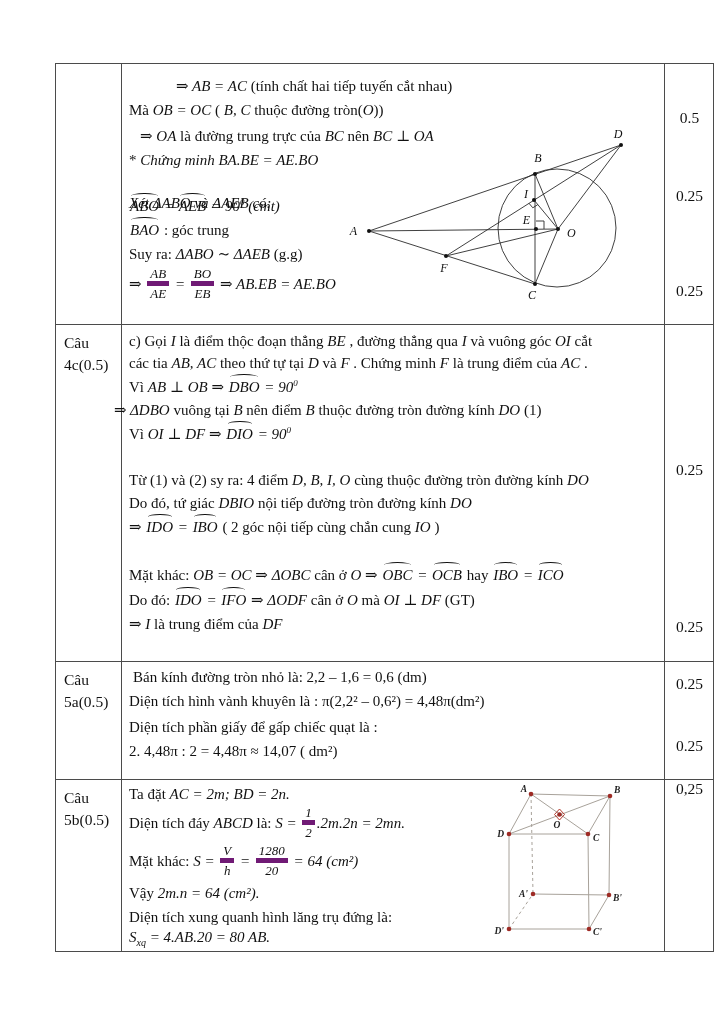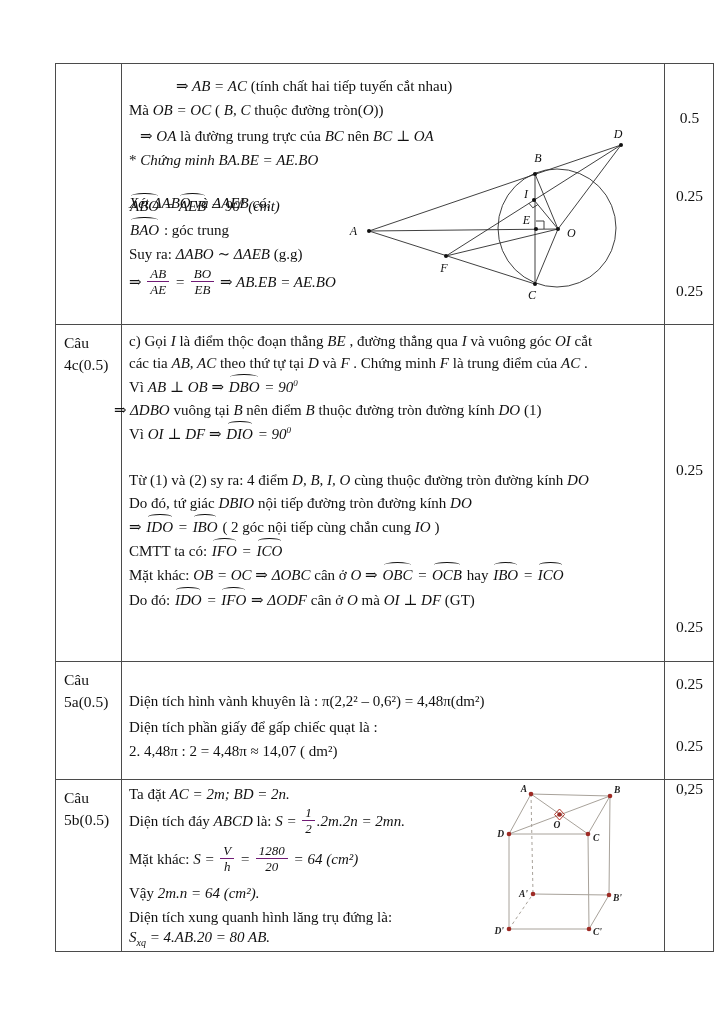--- a/index.html
+++ b/index.html
@@ -11,21 +11,21 @@
   .hline{position:absolute;left:0;right:0;height:0;border-top:1px solid #4b4b4b;}
   .tline{position:absolute;white-space:nowrap;font-size:15px;line-height:20px;}
   .math{font-style:italic;}
   .hat{font-style:italic;position:relative;padding:0 1px;display:inline-block;text-align:right;}
   .hat::before{content:"";position:absolute;left:8%;right:8%;top:-3px;height:5px;
         border-top:1.2px solid #111;border-radius:50% 50% 0 0;}
   .sup{font-style:italic;font-size:9px;vertical-align:super;line-height:0;}
   .sub{font-style:italic;font-size:10px;vertical-align:sub;line-height:0;}
   .frac{display:inline-block;vertical-align:middle;text-align:center;
         font-size:13px;line-height:15px;font-style:italic;margin:0 2px;position:relative;top:-2px;}
-  .frac .num{display:block;border-bottom:1px solid #701a75;padding:0 3px;}
+  .frac .num{display:block;border-bottom:5px solid #701a75;padding:0 3px;}
   .frac .den{display:block;padding:0 3px;}
   .qlabel{position:absolute;left:8px;font-size:15.5px;line-height:22px;white-space:pre-line;}
   .score{position:absolute;left:608px;width:51px;text-align:center;font-size:15.5px;}
   svg{position:absolute;}
 </style>
 </head>
 <body>
 
 <div id="page">
   <div id="grading-table">
@@ -49,27 +49,28 @@
       <div class="qlabel" style="top: 268px;">Câu
 4c(0.5)</div>
       <div class="tline" style="left: 73px; top: 267px;"><span>c) Gọi </span><span class="math">I</span><span> là điểm thộc đoạn thẳng </span><span class="math">BE</span><span> , đường thẳng qua </span><span class="math">I</span><span> và vuông góc </span><span class="math">OI</span><span> cắt</span></div>
       <div class="tline" style="left: 73px; top: 289px;"><span>các tia </span><span class="math">AB, AC</span><span> theo thứ tự tại </span><span class="math">D</span><span> và </span><span class="math">F</span><span> . Chứng minh </span><span class="math">F</span><span>  là trung điểm của </span><span class="math">AC</span><span> .</span></div>
       <div class="tline" style="left: 73px; top: 313px;"><span>Vì </span><span class="math">AB ⊥ OB ⇒ </span><span class="hat">DBO</span><span class="math"> = 90</span><span class="sup">0</span></div>
       <div class="tline" style="left: 58px; top: 336px;"><span class="math">⇒ ΔDBO</span><span> vuông tại </span><span class="math">B</span><span>  nên điểm </span><span class="math">B</span><span>  thuộc đường tròn đường kính </span><span class="math">DO</span><span>  (1)</span></div>
       <div class="tline" style="left: 73px; top: 360px;"><span>Vì </span><span class="math">OI ⊥ DF ⇒ </span><span class="hat">DIO</span><span class="math"> = 90</span><span class="sup">0</span></div>
       <div class="tline" style="left: 73px; top: 406px;"><span>Từ (1) và (2) sy ra: 4 điểm </span><span class="math">D, B, I, O</span><span>  cùng thuộc đường tròn đường kính </span><span class="math">DO</span></div>
       <div class="tline" style="left: 73px; top: 429px;"><span>Do đó, tứ giác </span><span class="math">DBIO</span><span>  nội tiếp đường tròn đường kính </span><span class="math">DO</span></div>
       <div class="tline" style="left: 73px; top: 453px;"><span class="math">⇒ </span><span class="hat">IDO</span><span class="math"> = </span><span class="hat">IBO</span><span> ( 2 góc nội tiếp cùng chắn cung </span><span class="math">IO</span><span> )</span></div>
-      <div class="tline" style="left: 73px; top: 477px;"><span>CMTT ta có: </span><span class="hat">IFO</span><span class="math"> = </span><span class="hat">ICO</span></div>
       <div class="tline" style="left: 73px; top: 501px;"><span>Mặt khác: </span><span class="math">OB = OC ⇒ ΔOBC</span><span> cân ở </span><span class="math">O</span><span class="math"> ⇒ </span><span class="hat">OBC</span><span class="math"> = </span><span class="hat">OCB</span><span>  hay  </span><span class="hat">IBO</span><span class="math"> = </span><span class="hat">ICO</span></div>
       <div class="tline" style="left: 73px; top: 526px;"><span>Do đó: </span><span class="hat">IDO</span><span class="math"> = </span><span class="hat">IFO</span><span class="math"> ⇒ ΔODF</span><span>  cân ở </span><span class="math">O</span><span>  mà </span><span class="math">OI ⊥ DF</span><span>  (GT)</span></div>
+      <div class="tline" style="left: 73px; top: 550px;"><span class="math">⇒ I</span><span>  là trung điểm của </span><span class="math">DF</span></div>
       <div class="score" style="top: 397px;">0.25</div>
       <div class="score" style="top: 554px;">0.25</div>
       <div class="qlabel" style="top: 605px;">Câu
 5a(0.5)</div>
+      <div class="tline" style="left: 77px; top: 603px;"><span>Bán kính đường tròn nhỏ là: 2,2 – 1,6 = 0,6 (dm)</span></div>
       <div class="tline" style="left: 73px; top: 627px;"><span>Diện tích hình vành khuyên là : π(2,2² – 0,6²) = 4,48π(dm²)</span></div>
       <div class="tline" style="left: 73px; top: 653px;"><span>Diện tích phần giấy để gấp chiếc quạt là :</span></div>
       <div class="tline" style="left: 73px; top: 677px;"><span>2. 4,48π : 2 = 4,48π  ≈ 14,07 ( dm²)</span></div>
       <div class="score" style="top: 611px;">0.25</div>
       <div class="score" style="top: 673px;">0.25</div>
       <div class="qlabel" style="top: 723px;">Câu
 5b(0.5)</div>
       <div class="tline" style="left: 73px; top: 720px;"><span>Ta đặt </span><span class="math">AC = 2m; BD = 2n.</span></div>
       <div class="tline" style="left: 73px; top: 743px;"><span>Diện tích đáy </span><span class="math">ABCD</span><span>  là: </span><span class="math">S = </span><span class="frac"><span class="num">1</span><span class="den">2</span></span><span class="math">.2m.2n = 2mn.</span></div>
       <div class="tline" style="left: 73px; top: 781px;"><span>Mặt khác: </span><span class="math">S = </span><span class="frac"><span class="num">V</span><span class="den">h</span></span><span class="math"> = </span><span class="frac"><span class="num">1280</span><span class="den">20</span></span><span class="math"> = 64 (cm²)</span></div>

